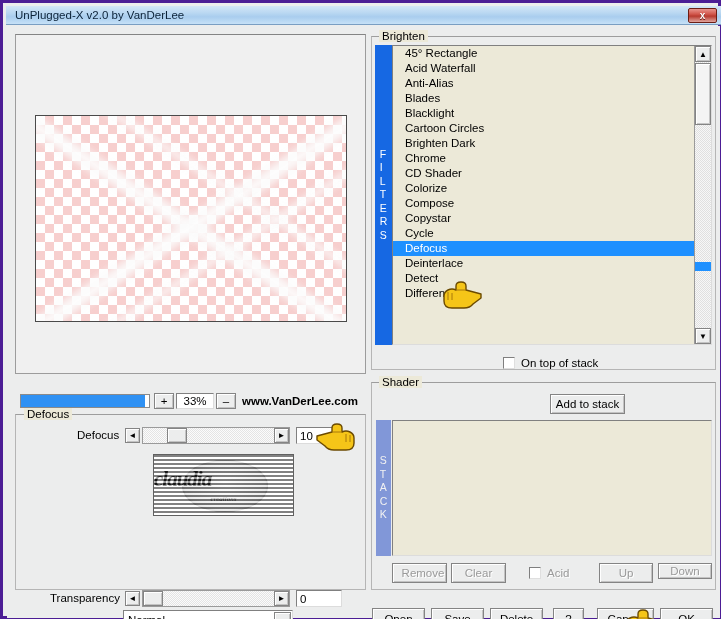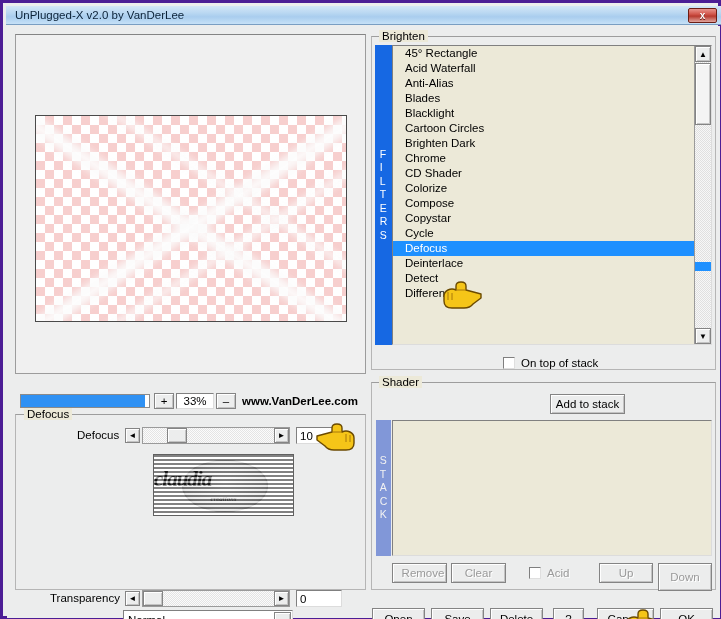--- a/index.html
+++ b/index.html
@@ -290,21 +290,21 @@
             <div>K</div>
           </span>
       </div>
       <div class="stacklist" style="left:385px;top:394px;width:320px;height:136px;"></div>
 
       <div class="btn dis" style="left:385px;top:537px;width:55px;height:20px;padding-left:7px;">Remove</div>
       <div class="btn dis" style="left:444px;top:537px;width:55px;height:20px;">Clear</div>
       <div class="chk-box" style="left:522px;top:541px;"></div>
       <div class="chk-label dis" style="left:540px;top:541px;">Acid</div>
       <div class="btn dis" style="left:592px;top:537px;width:54px;height:20px;">Up</div>
-      <div class="btn dis" style="left:651px;top:537px;width:54px;height:28px;">Down</div>
+      <div class="btn dis" style="left:651px;top:537px;width:54px;height:16px;">Down</div>
 
       <div class="btn" style="left:365px;top:582px;width:53px;height:22px;">Open</div>
       <div class="btn" style="left:424px;top:582px;width:53px;height:22px;">Save</div>
       <div class="btn" style="left:483px;top:582px;width:53px;height:22px;">Delete</div>
       <div class="btn" style="left:546px;top:582px;width:31px;height:22px;">?</div>
       <div class="btn" style="left:590px;top:582px;width:57px;height:22px;">Cancel</div>
       <div class="btn" style="left:653px;top:582px;width:53px;height:22px;">OK</div>
 
       <div class="hand" style="left:618px;top:582px;">
         <svg width="44" height="30" viewBox="0 0 44 30">

